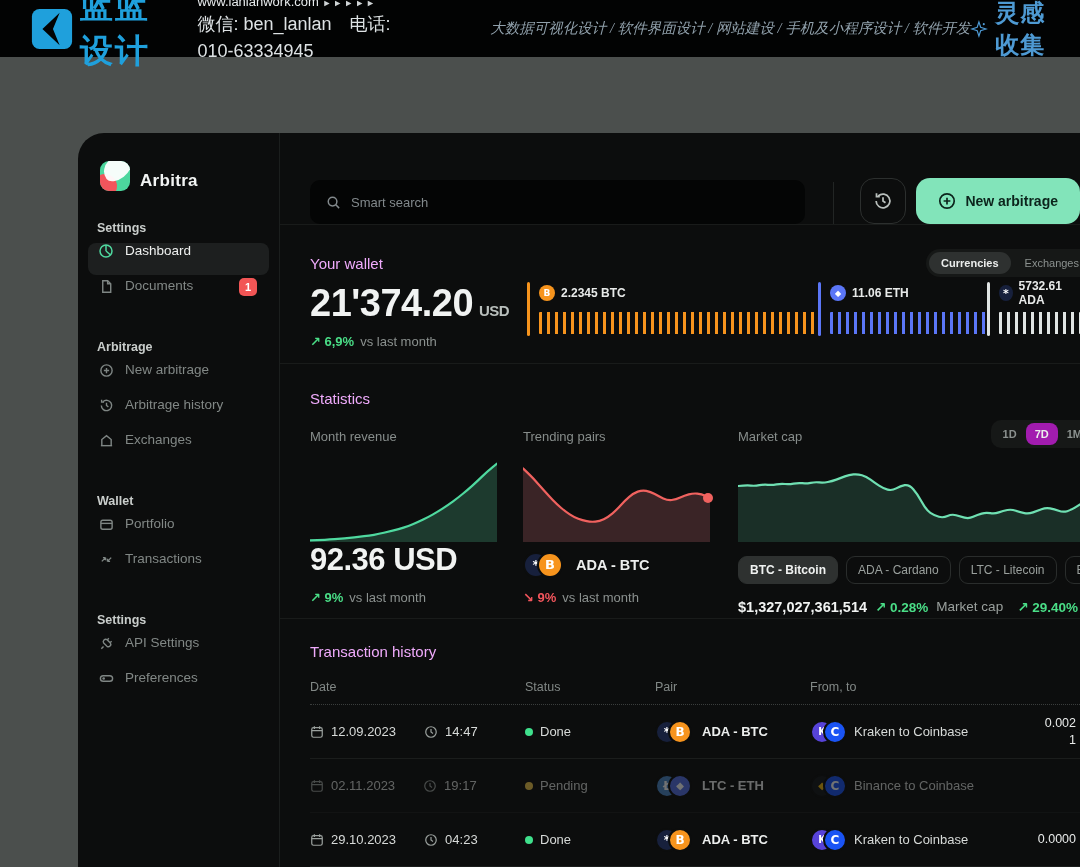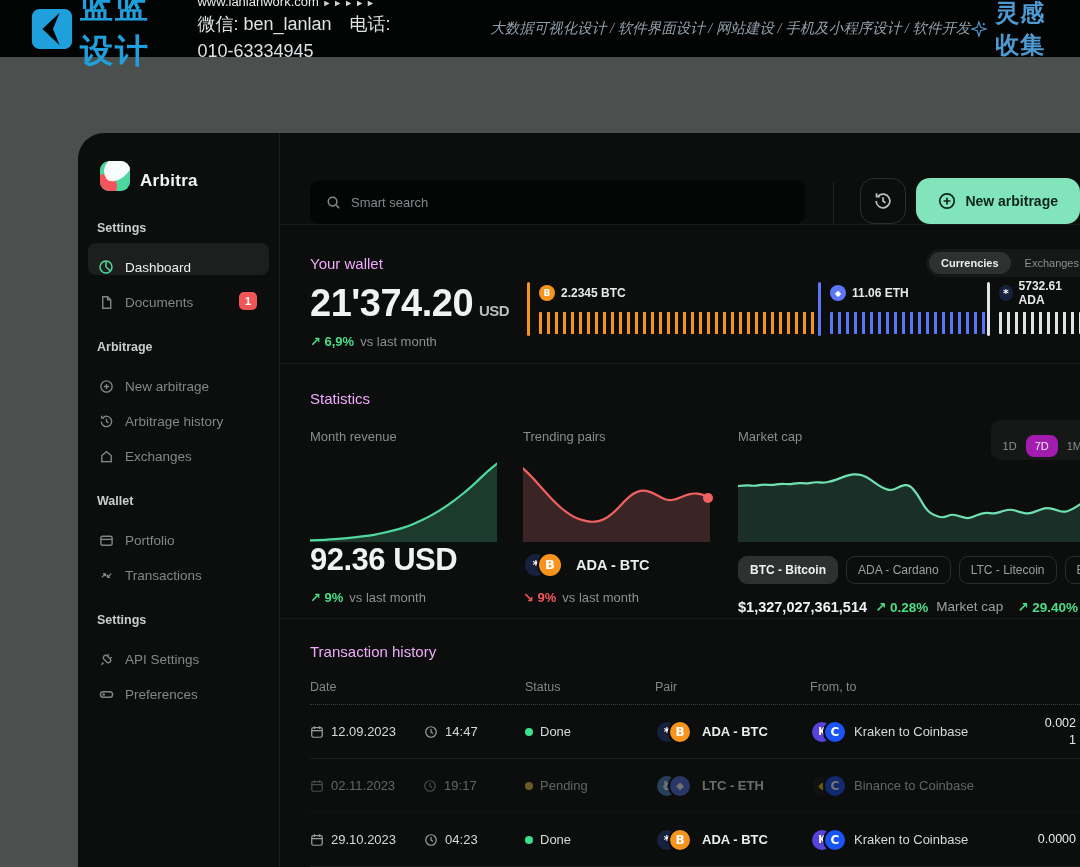--- a/index.html
+++ b/index.html
@@ -24,21 +24,21 @@
 
   
   .sidebar { width:202px; flex:0 0 auto; border-right:1px solid #1b1e1d; padding-top:28px; }
   .logo-row { display:flex; align-items:flex-end; gap:10px; margin-left:22px; }
   .logo-mark { width:30px; height:30px; border-radius:9px; background:#4cd79e; position:relative; overflow:hidden; }
   .logo-mark::before { content:""; position:absolute; left:-7px; bottom:-7px; width:24px; height:24px; border-radius:50%; background:#f2555c; }
   .logo-mark::after { content:""; position:absolute; left:2px; top:-4px; width:30px; height:22px; background:#fff; transform:rotate(-38deg); border-radius:50% 50% 50% 50%/60% 60% 40% 40%; opacity:.95; }
   .logo-text { color:#f2f4f3; font-size:17px; font-weight:bold; letter-spacing:.3px; }
   .nav-section { margin-top:30px; }
   .nav-label { margin-left:19px; margin-bottom:8px; color:#c9cdcb; font-size:12.5px; font-weight:bold; }
-  .nav-item { display:flex; align-items:flex-end; gap:11px; height:32px; margin:3px 10px; padding-left:10px; border-radius:8px; color:#828886; font-size:13.5px; cursor:pointer; }
+  .nav-item { display:flex; align-items:flex-start; gap:11px; height:32px; margin:3px 10px; padding-left:10px; border-radius:8px; color:#828886; font-size:13.5px; cursor:pointer; }
   .nav-item.active { background:#1d1f1f; color:#eef0ef; }
   .nav-item .ic { width:16px; height:16px; display:flex; align-items:center; justify-content:center; }
   .nav-item svg { stroke:#7f8684; }
   .nav-item.active svg { stroke:#4fd99f; }
   .badge { margin-left:auto; margin-right:12px; min-width:18px; height:18px; border-radius:5px; background:#f25555; color:#fff; font-size:11px; font-weight:bold; display:flex; align-items:center; justify-content:center; padding:0 4px; }
 
   
   .main { flex:1; display:flex; flex-direction:column; min-width:0; }
 
   .topbar { height:92px; flex:0 0 auto; display:flex; align-items:flex-end; padding-left:30px; border-bottom:1px solid #191b1a; }
@@ -79,21 +79,21 @@
   .stat-title { color:#878d8b; font-size:13px; }
   .chart-box { position:relative; height:80px; margin-top:18px; }
   .chart-box svg { position:absolute; inset:0; width:100%; height:100%; }
   .end-dot { position:absolute; right:-3px; width:10px; height:10px; border-radius:50%; background:#f0625f; transform:translateY(-50%); }
   .stat-value { margin-top:0; color:#f1f3f2; font-size:31px; font-weight:bold; letter-spacing:-.5px; }
   .pair-row { margin-top:10px; display:flex; align-items:center; gap:10px; color:#eceeed; font-size:14.5px; font-weight:bold; }
   .coin.md { width:26px; height:26px; font-size:13px; border:2px solid #0c0d0d; }
   .coin.md + .coin.md { margin-left:-12px; }
   .stat-change { margin-top:12px; font-size:13px; color:#8b918f; display:flex; gap:6px; align-items:center; }
   .range-ctl { position:absolute; right:-14px; top:-9px; background:#161817; border-radius:10px; padding:3px; display:flex; }
-  .range-ctl .opt { font-size:11px; font-weight:normal; padding:5px 9px; border-radius:8px; color:#8b918f; cursor:pointer;margin-top:12px; }
+  .range-ctl .opt { font-size:11px; font-weight:bold; padding:5px 9px; border-radius:8px; color:#8b918f; cursor:pointer; }
   .range-ctl .opt.on { background:#a21caf; color:#eceeed; }
   .tag-row { display:flex; gap:8px; margin-top:14px; white-space:nowrap; }
   .tag { font-size:12px; color:#9aa09d; border:1px solid #2a2d2c; border-radius:9px; padding:6px 11px; cursor:pointer; white-space:nowrap; }
   .tag.on { background:#2e3130; border-color:#2e3130; color:#f0f2f1; font-weight:bold; }
   .cap-line { margin-top:15px; display:flex; gap:8px; align-items:center; font-size:13.5px; color:#9aa09d; white-space:nowrap; }
   .cap-line .big { color:#f1f3f2; font-weight:bold; font-size:14.5px; }
 
   
   .tx { border-top:1px solid #191b1a; padding:24px 0 0 30px; flex:1; }
   .tx-grid { display:grid; grid-template-columns:215px 130px 155px 192px 1fr; align-items:center; }

